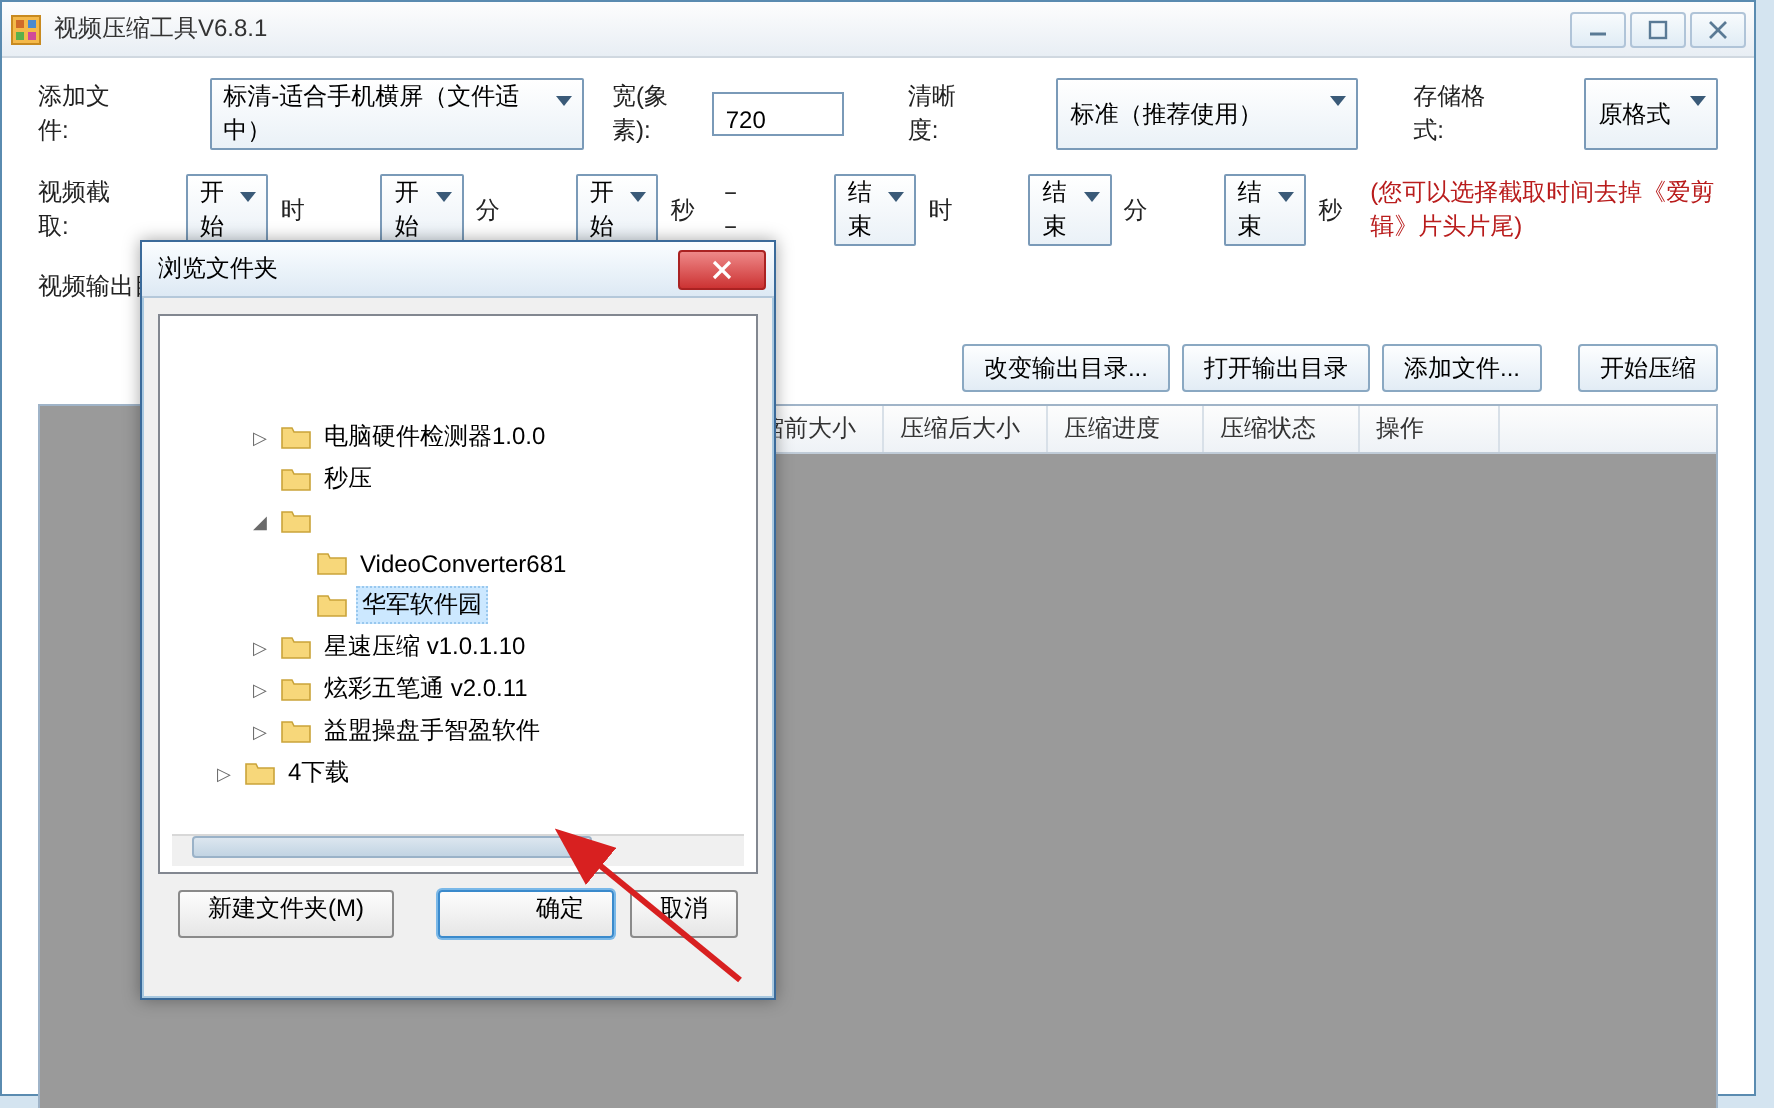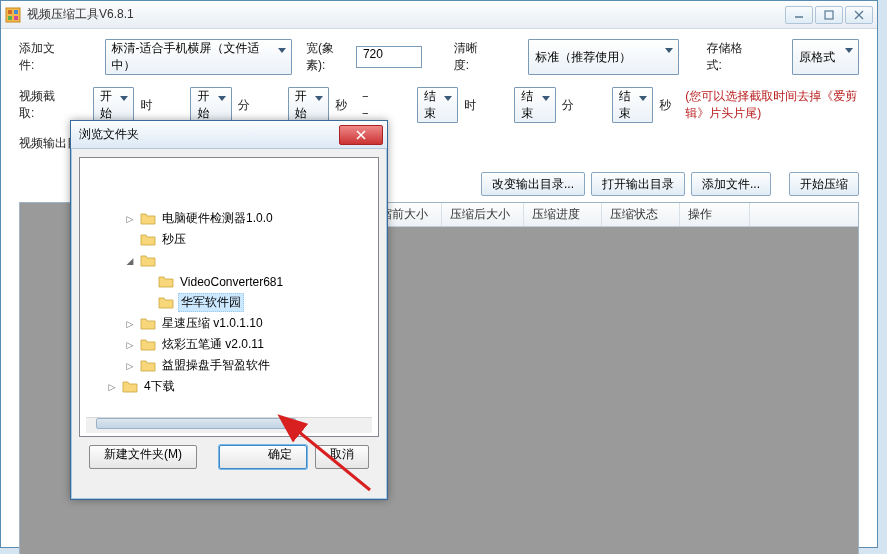--- a/index.html
+++ b/index.html
@@ -12,21 +12,21 @@
 .titlebar .title { flex: 1; color: #333; }
 .winbtns { display: flex; gap: 2px; }
 .winbtn { width: 28px; height: 18px; border: 1px solid #b0c4d8; background: linear-gradient(#f8fbfd,#e0ecf5); border-radius: 2px; display: flex; align-items: center; justify-content: center; color: #5a7a95; font-family: Arial; cursor: pointer; }
 .winbtn svg { width: 10px; height: 10px; }
 
 .toolbar-area { padding: 10px 18px 4px 18px; background: #fff; }
 .row { display: flex; align-items: center; margin-bottom: 12px; }
 .label { color: #222; margin-right: 6px; }
 .combo { height: 36px; border: 1px solid #7a9ab8; background: linear-gradient(#fff,#eaf1f7); padding: 0 18px 0 6px; display: flex; align-items: center; position: relative; border-radius: 1px; margin-left: 32px; }
 .combo::after { content: ""; position: absolute; right: 5px; top: 8px; border-left: 4px solid transparent; border-right: 4px solid transparent; border-top: 5px solid #3a5a78; }
-.textbox { height: 22px; border: 1px solid #7a9ab8; background: #fff; padding: 0 6px; display: flex; align-items: flex-start; min-width: 60px; }
+.textbox { height: 22px; border: 1px solid #7a9ab8; background: #fff; padding: 0 6px; display: flex; align-items: flex-end; min-width: 60px; }
 .dash { margin: 0 6px; letter-spacing: 2px; }
 .orange { color: #b91c1c; margin-left: 8px; }
 
 .btnrow { display: flex; justify-content: flex-end; gap: 6px; padding: 0 18px 6px 0; margin-top: -4px; }
 .btn { height: 24px; padding: 0 10px; border: 1px solid #8aa8c2; background: linear-gradient(#fdfeff,#e2ecf5); border-radius: 2px; display: flex; align-items: center; cursor: pointer; }
 
 .table-area { margin: 0 18px; border: 1px solid #a0b4c8; height: 370px; background: #9a9a9a; position: relative; overflow: hidden; }
 .table-header { height: 24px; background: linear-gradient(#fdfdfd,#eef2f6); display: flex; border-bottom: 1px solid #c0ccd8; position: absolute; top: 0; right: 0; left: 340px; }
 .th { padding: 0 8px; border-right: 1px solid #d8e0e8; display: flex; align-items: center; color: #333; }
 .table-scrollbar { position: absolute; bottom: 0; left: 0; right: 0; height: 17px; background: linear-gradient(#f0f3f6,#e4e9ee); border-top: 1px solid #c8d2dc; display: flex; align-items: center; }

